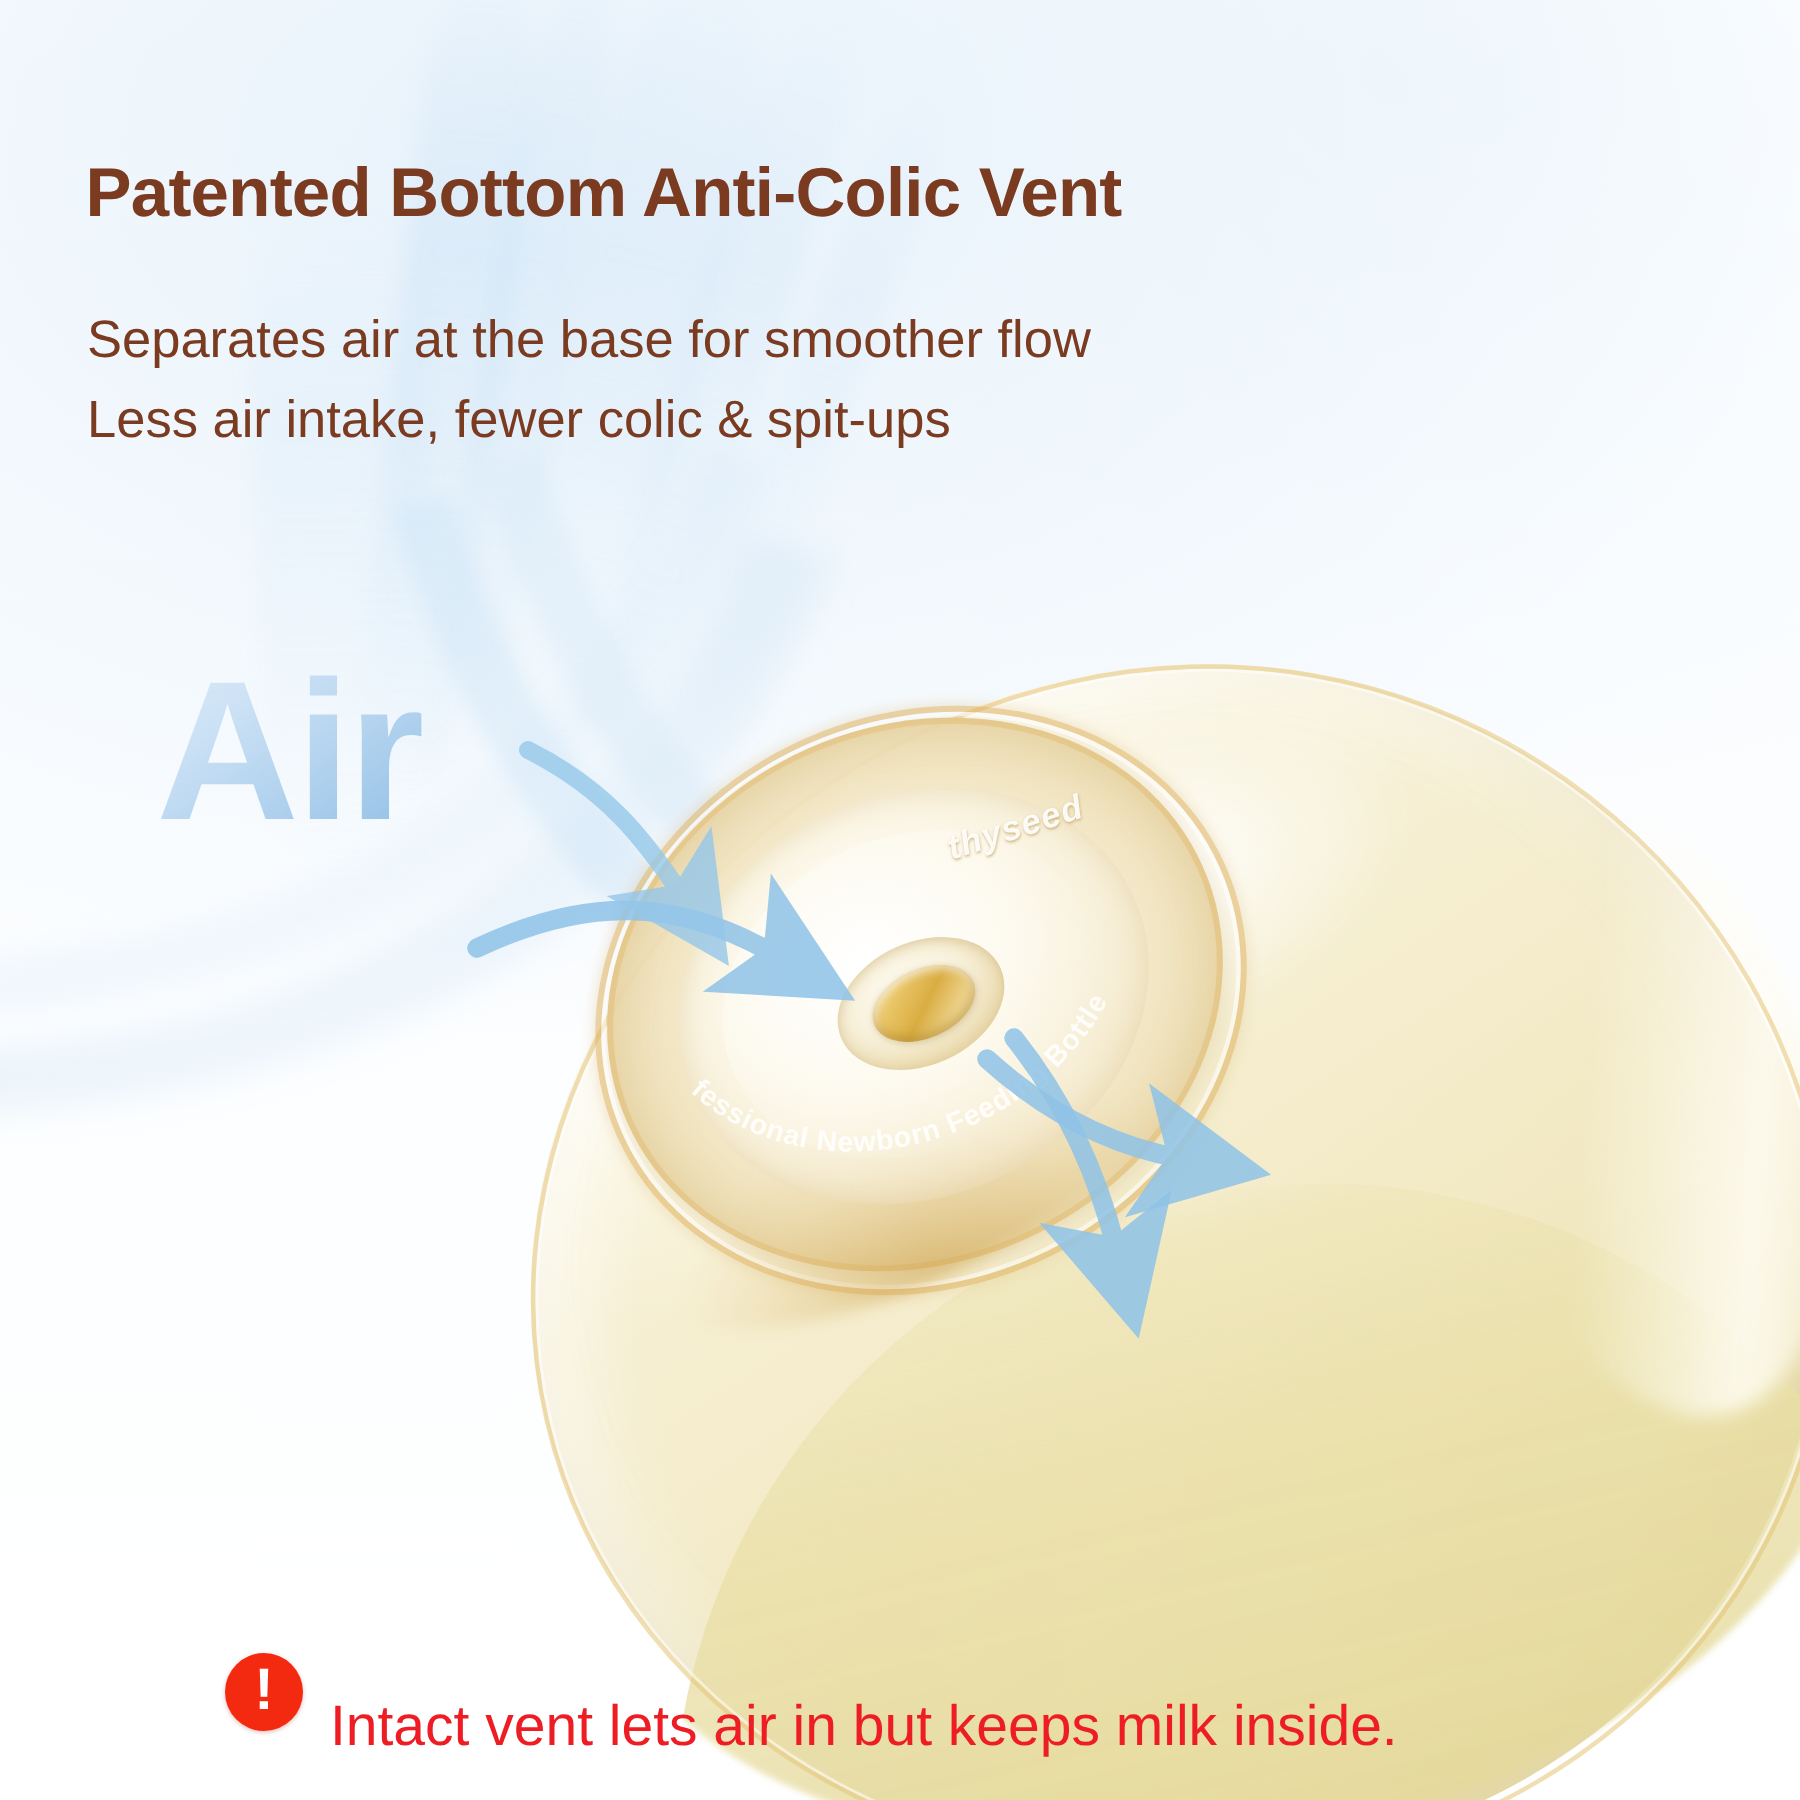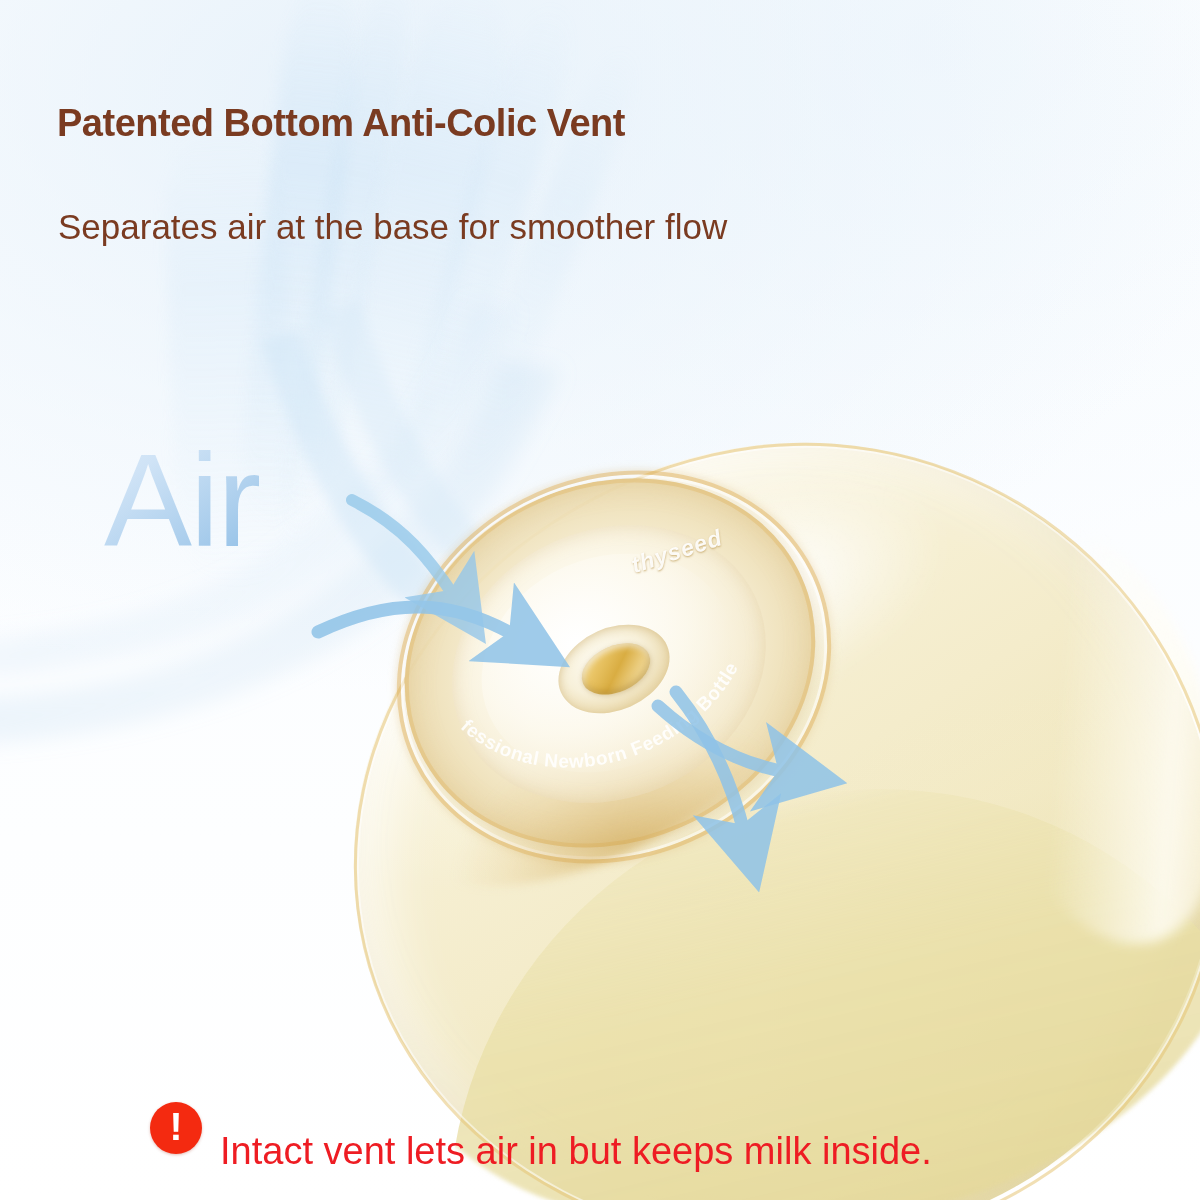--- a/index.html
+++ b/index.html
@@ -37,41 +37,41 @@
   .wisp.w4{left:452px;top:-10px;width:60px;height:520px;transform:rotate(17deg);opacity:.42;}
   .wisp.w5{left:170px;top:120px;width:120px;height:470px;transform:rotate(-2deg);opacity:.35;}
   .wisp.w6{left:520px;top:30px;width:48px;height:470px;transform:rotate(21deg);opacity:.33;}
 
   
   .flow-svg{position:absolute;left:0;top:0;width:1200px;height:1200px;pointer-events:none;}
 
   
   .headline{
     position:absolute;left:57px;top:104px;
-    font-size:38px;line-height:1.05;
+    font-size:46px;line-height:1.05;
     font-weight:bold;
     color:#7a3b21;
     letter-spacing:-0.5px;
     white-space:nowrap;
   }
   .sub{
     position:absolute;left:58px;
     font-size:35px;line-height:1.0;
     font-weight:400;
     color:#7a3b21;
     white-space:nowrap;
   }
   .sub.l1{top:209px;text-align:right;}
   .sub.l2{top:262px;}
 
   
   .air-word{
     position:absolute;left:104px;top:435px;
     font-size:132px;line-height:1;
-    font-weight:normal;
+    font-weight:bold;
     letter-spacing:-2px;
     background:linear-gradient(145deg,#dbeaf8 0%, #cfe3f6 25%, #a9cdec 70%, #8dbde6 100%);
     -webkit-background-clip:text;
     background-clip:text;
     color:transparent;
     filter:blur(.3px);
   }
 
   
   .bottle-wrap{position:absolute;left:0;top:0;width:1200px;height:1200px;}
@@ -343,14 +343,15 @@
 
   <div class="caption-row">
     <div class="warn-icon">
       <span class="bang">!</span>
     </div>
     <div class="caption-text">Intact vent lets air in but keeps milk inside.</div>
   </div>
 
   <div class="headline">Patented Bottom Anti-Colic Vent</div>
   <div class="sub l1">Separates air at the base for smoother flow</div>
+  <div class="sub l2">Less air intake, fewer colic &amp; spit-ups</div>
 
 </div>
 
 </body></html>

